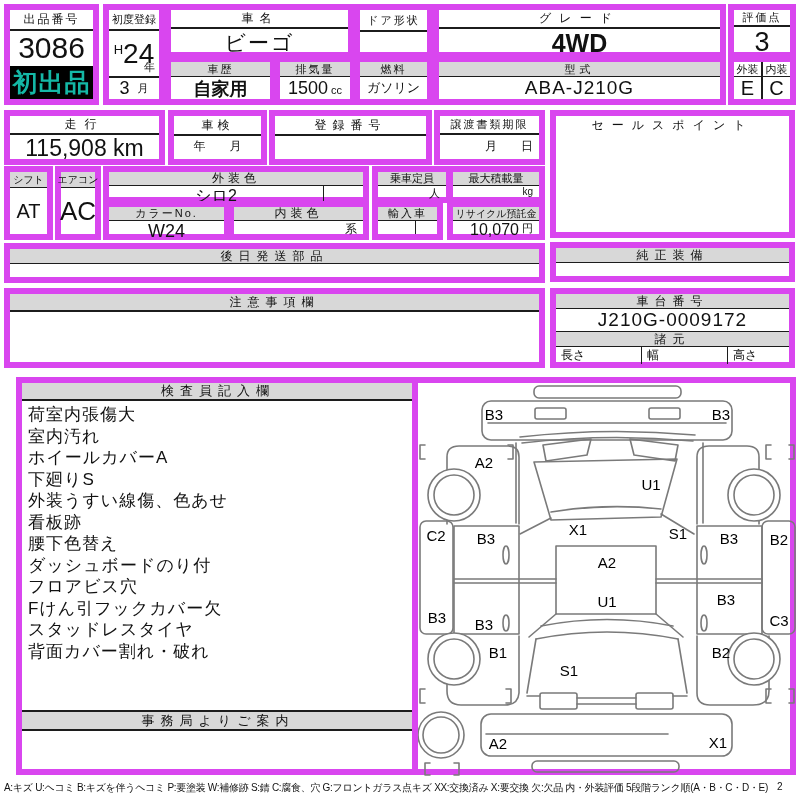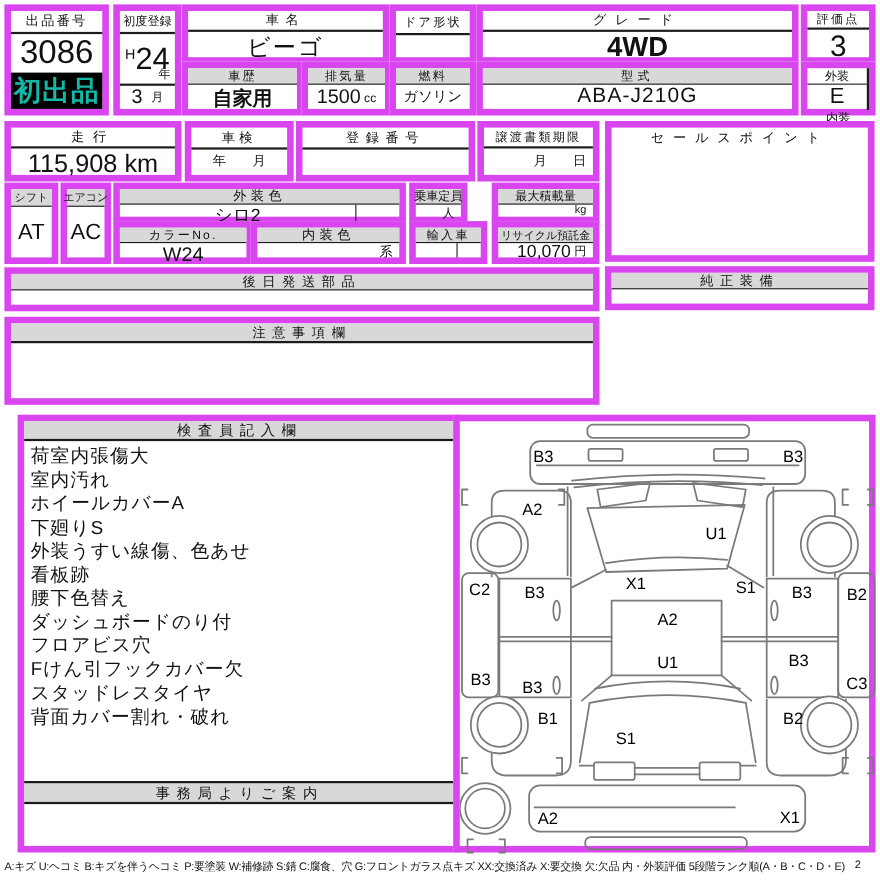--- a/index.html
+++ b/index.html
@@ -82,21 +82,21 @@
   </div>
   <div class="c col" style="left:433px;top:56px;width:293px;height:49px;">
     <div class="h g bb1 f11 lsp4" style="height:14px;">型式</div>
     <div class="v" style="flex:1;font-size:19px;letter-spacing:1px;">ABA-J210G</div>
   </div>
 
   <div class="c col" style="left:728px;top:4px;width:68px;height:54px;">
     <div class="h bb f11 lsp2" style="height:20px;">評価点</div>
     <div class="v" style="flex:1;font-size:27px;">3</div>
   </div>
-  <div class="c" style="left:728px;top:56px;width:68px;height:49px;display:flex;flex-direction:column;">
+  <div class="c" style="left:728px;top:56px;width:68px;height:49px;display:flex;">
     <div class="col br" style="flex:1;">
       <div class="h bb1 f11" style="height:14px;">外装</div>
       <div class="v" style="flex:1;font-size:20px;">E</div>
     </div>
     <div class="col" style="flex:1;">
       <div class="h bb1 f11" style="height:14px;">内装</div>
       <div class="v" style="flex:1;font-size:20px;">C</div>
     </div>
   </div>
 
@@ -120,31 +120,31 @@
     <div class="h lsp8" style="height:18px;">セールスポイント</div>
     <div style="flex:1;"></div>
   </div>
 
   <div class="c col" style="left:4px;top:166px;width:49px;height:74px;">
     <div class="h g bb1 f10" style="height:15px;">シフト</div>
     <div class="v" style="flex:1;font-size:20px;">AT</div>
   </div>
   <div class="c col" style="left:55px;top:166px;width:46px;height:74px;">
     <div class="h g bb1 f10" style="height:15px;">エアコン</div>
-    <div class="v" style="flex:1;font-size:20px;">AC</div>
+    <div class="v" style="flex:1;font-size:26px;">AC</div>
   </div>
 
   <div class="c col" style="left:103px;top:166px;width:266px;height:37px;">
     <div class="h g bb1 f12 lsp4" style="height:13px;">外装色</div>
     <div style="flex:1;display:flex;">
       <div class="v br1" style="flex:1;font-size:16px;">シロ2</div>
       <div style="width:39px;"></div>
     </div>
   </div>
-  <div class="c col" style="left:372px;top:166px;width:53px;height:37px;">
+  <div class="c col" style="left:372px;top:166px;width:80px;height:37px;">
     <div class="h g bb1 f11" style="height:13px;">乗車定員</div>
     <div class="v f11 right" style="flex:1;">人</div>
   </div>
   <div class="c col" style="left:447px;top:166px;width:98px;height:37px;">
     <div class="h g bb1 f11" style="height:13px;">最大積載量</div>
     <div class="v f10 right" style="flex:1;">kg</div>
   </div>
 
   <div class="c col" style="left:103px;top:201px;width:127px;height:39px;">
     <div class="h g bb1 f11 lsp2" style="height:13px;">カラーNo.</div>
@@ -174,20 +174,30 @@
     <div style="flex:1;"></div>
   </div>
   <div class="c col" style="left:550px;top:242px;width:245px;height:40px;">
     <div class="h g bb1 f12 lsp6" style="height:14px;">純正装備</div>
     <div style="flex:1;"></div>
   </div>
 
   <div class="c col" style="left:4px;top:288px;width:541px;height:80px;">
     <div class="h g bb f12 lsp6" style="height:16px;">注意事項欄</div>
     <div style="flex:1;"></div>
+  </div>
+  <div class="c col" style="left:550px;top:288px;width:245px;height:80px;">
+    <div class="h g bb1 f12 lsp6" style="height:14px;">車台番号</div>
+    <div class="v bb1" style="height:26px;font-size:19px;letter-spacing:1px;">J210G-0009172</div>
+    <div class="h g bb1 f12 lsp6" style="height:14px;">諸元</div>
+    <div style="flex:1;display:flex;">
+      <div class="br1 v f12" style="width:80px;justify-content:flex-start;padding-left:5px;">長さ</div>
+      <div class="br1 v f12" style="width:80px;justify-content:flex-start;padding-left:5px;">幅</div>
+      <div class="v f12" style="flex:1;justify-content:flex-start;padding-left:5px;">高さ</div>
+    </div>
   </div>
 
   <div class="c col" style="left:16px;top:377px;width:404px;height:398px;">
     <div class="h g bb f13 lsp6" style="height:16px;">検査員記入欄</div>
     <div class="notes" style="flex:1;">
       <div>荷室内張傷大</div>
       <div>室内汚れ</div>
       <div>ホイールカバーA</div>
       <div>下廻りS</div>
       <div>外装うすい線傷、色あせ</div>

